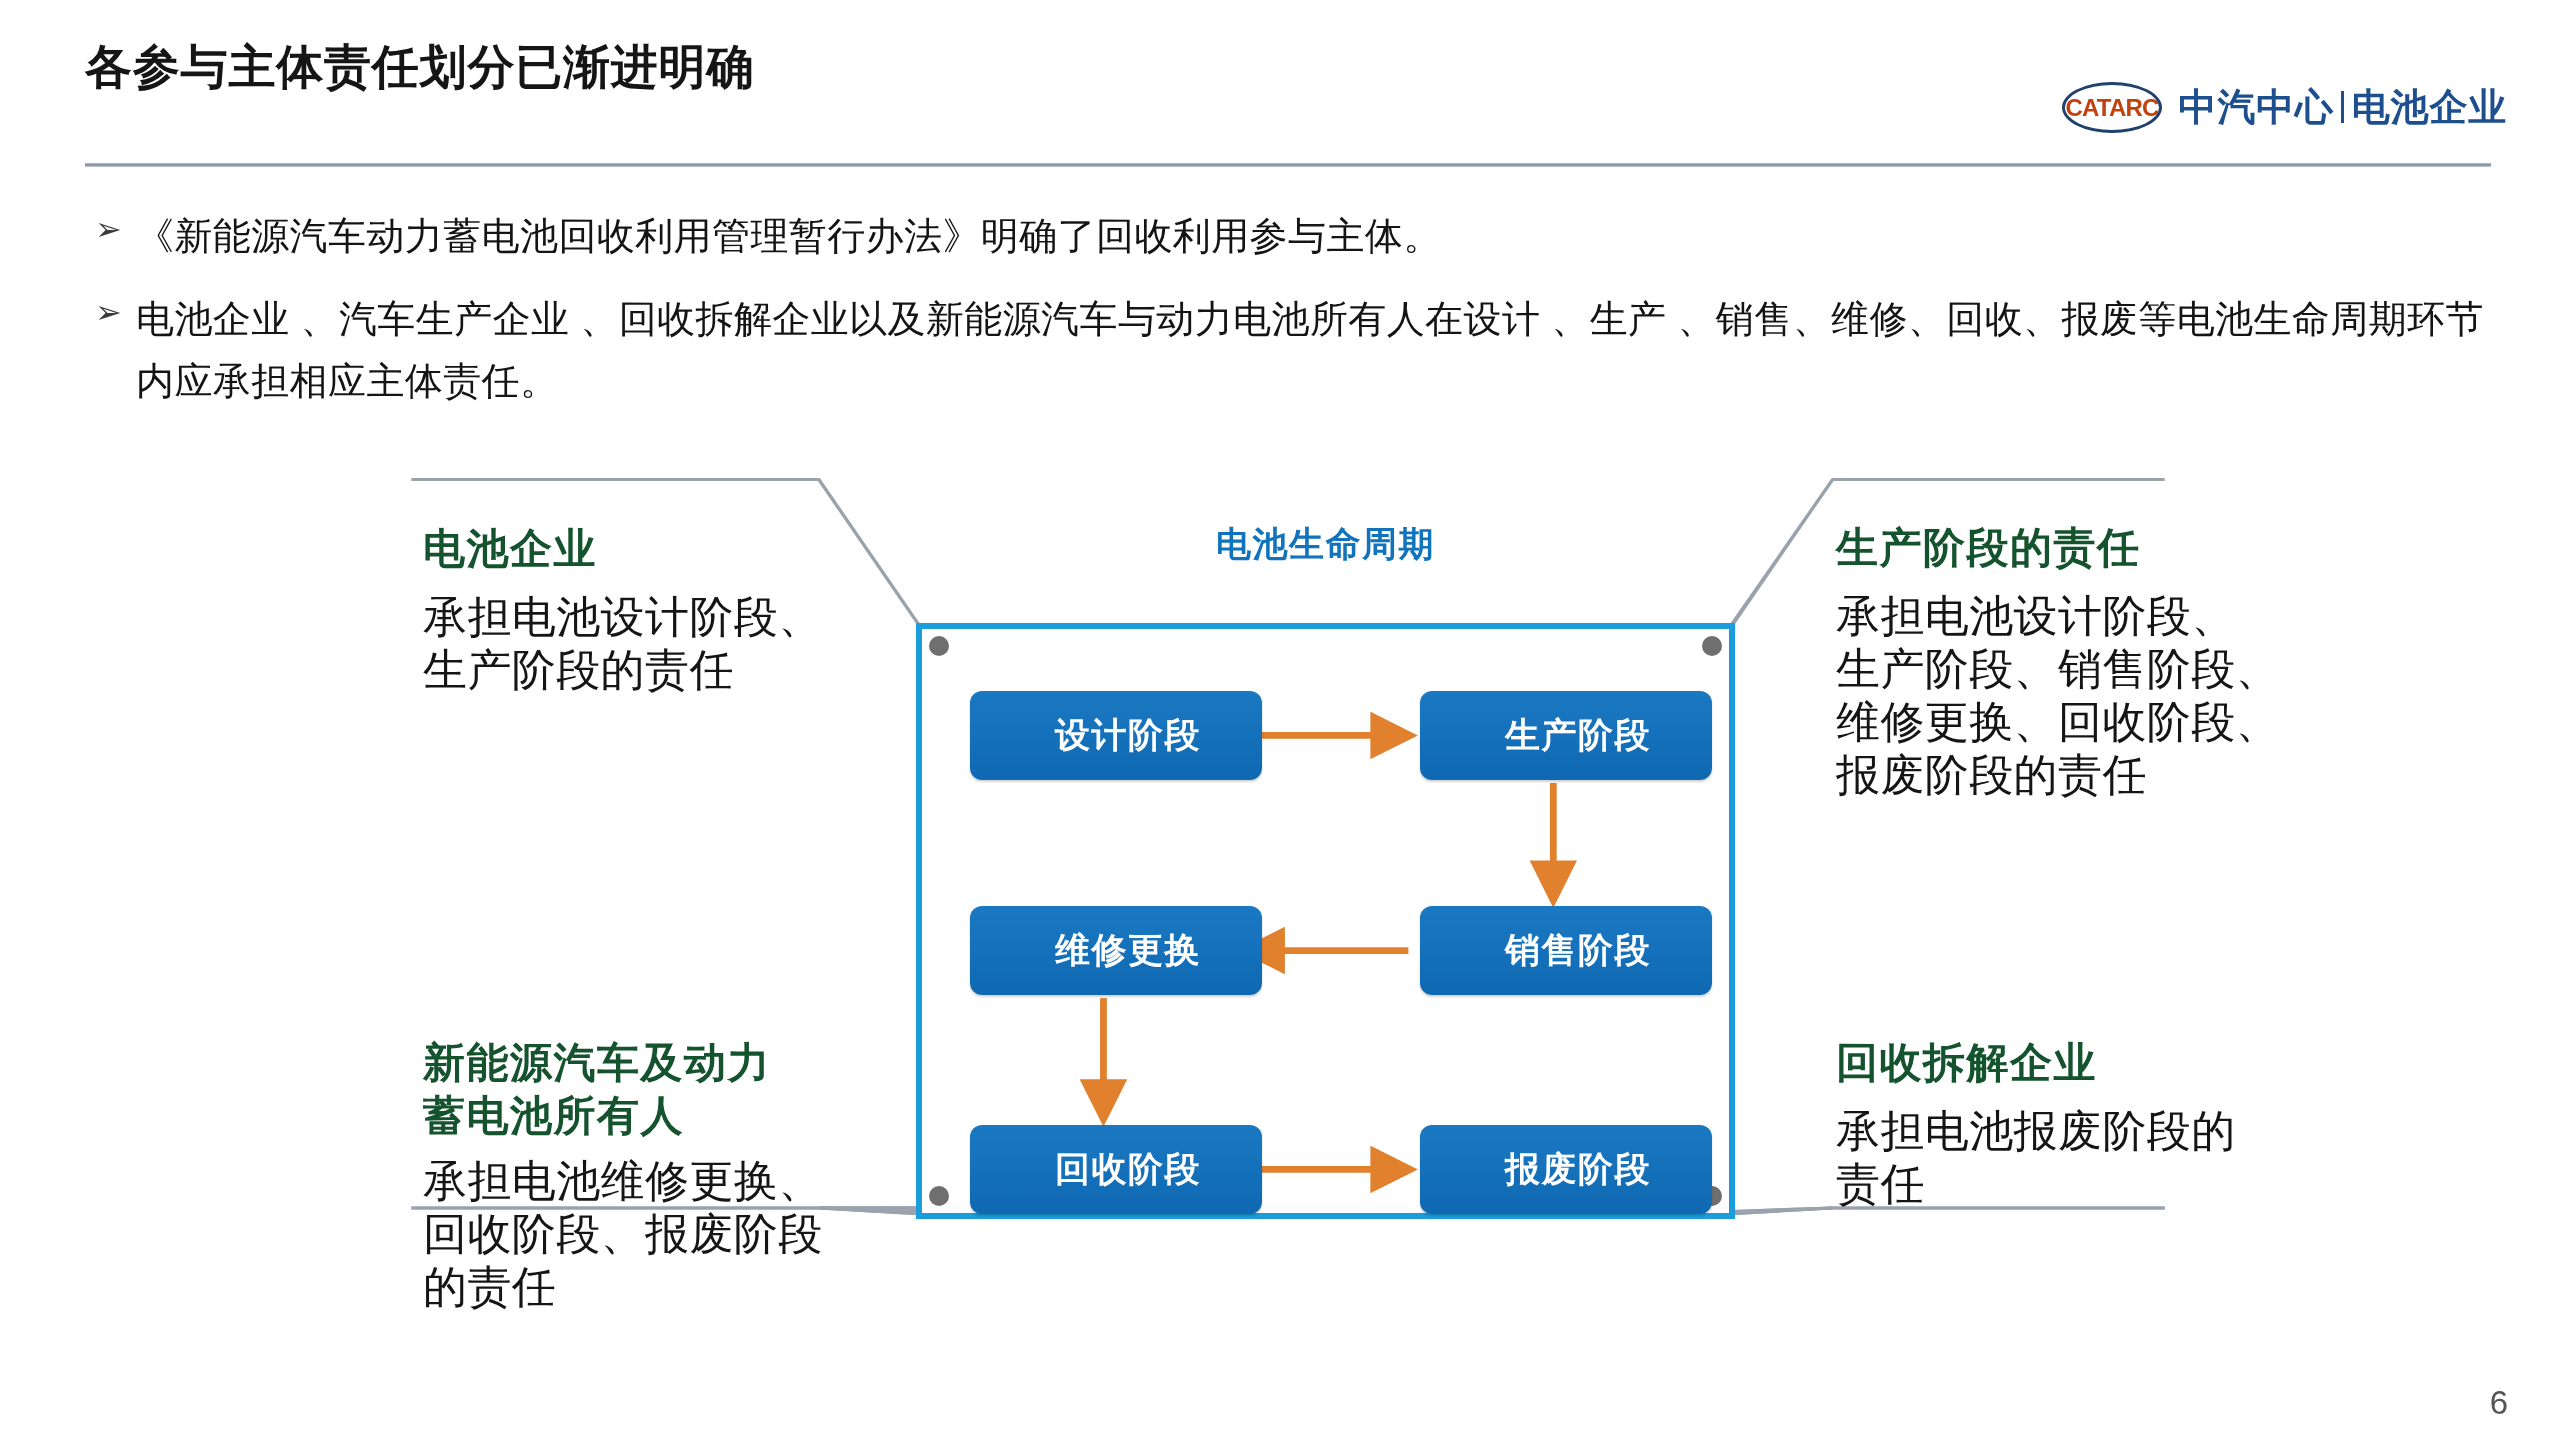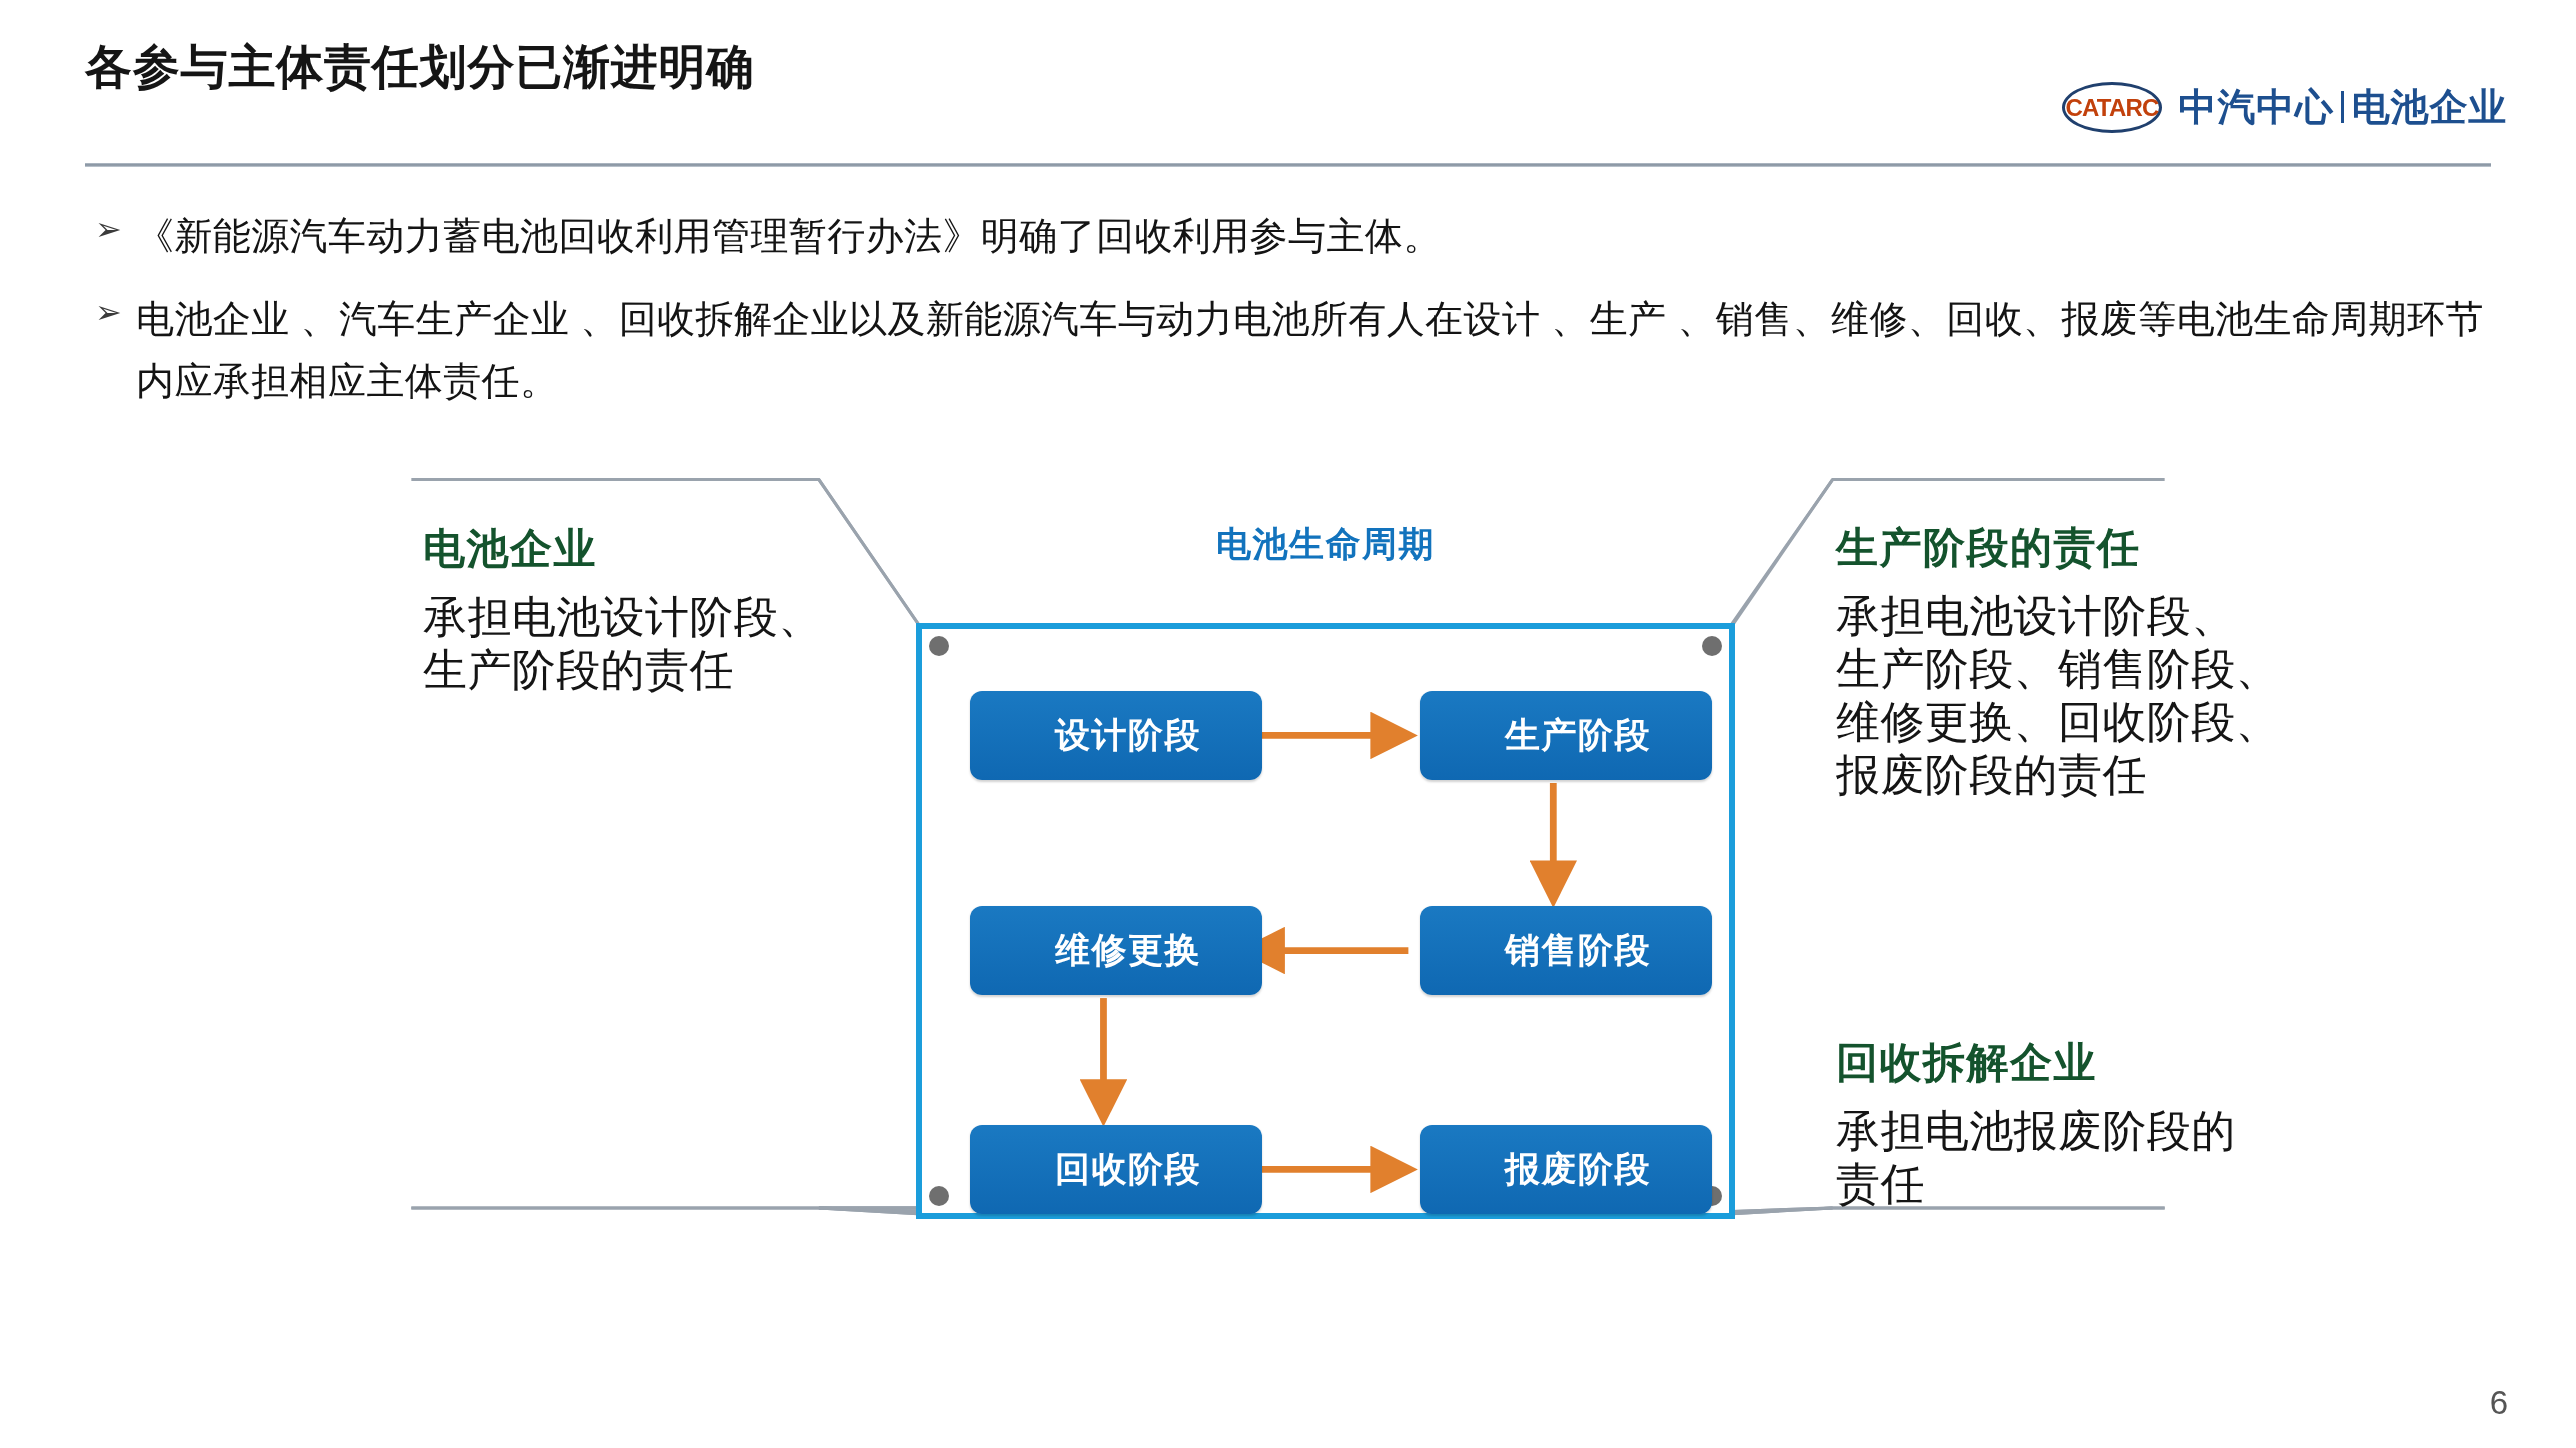--- a/index.html
+++ b/index.html
@@ -317,20 +317,27 @@
   </div>
 
   <div class="quad" id="quad-tr">
     <div class="quad-title">生产阶段的责任</div>
     <div class="quad-body">承担电池设计阶段、
 生产阶段、销售阶段、
 维修更换、回收阶段、
 报废阶段的责任</div>
   </div>
 
+  <div class="quad" id="quad-bl">
+    <div class="quad-title">新能源汽车及动力
+蓄电池所有人</div>
+    <div class="quad-body">承担电池维修更换、
+回收阶段、报废阶段
+的责任</div>
+  </div>
 
   <div class="quad" id="quad-br">
     <div class="quad-title">回收拆解企业</div>
     <div class="quad-body">承担电池报废阶段的
 责任</div>
   </div>
 
 </div>
 
 <div class="page-number">6</div>

